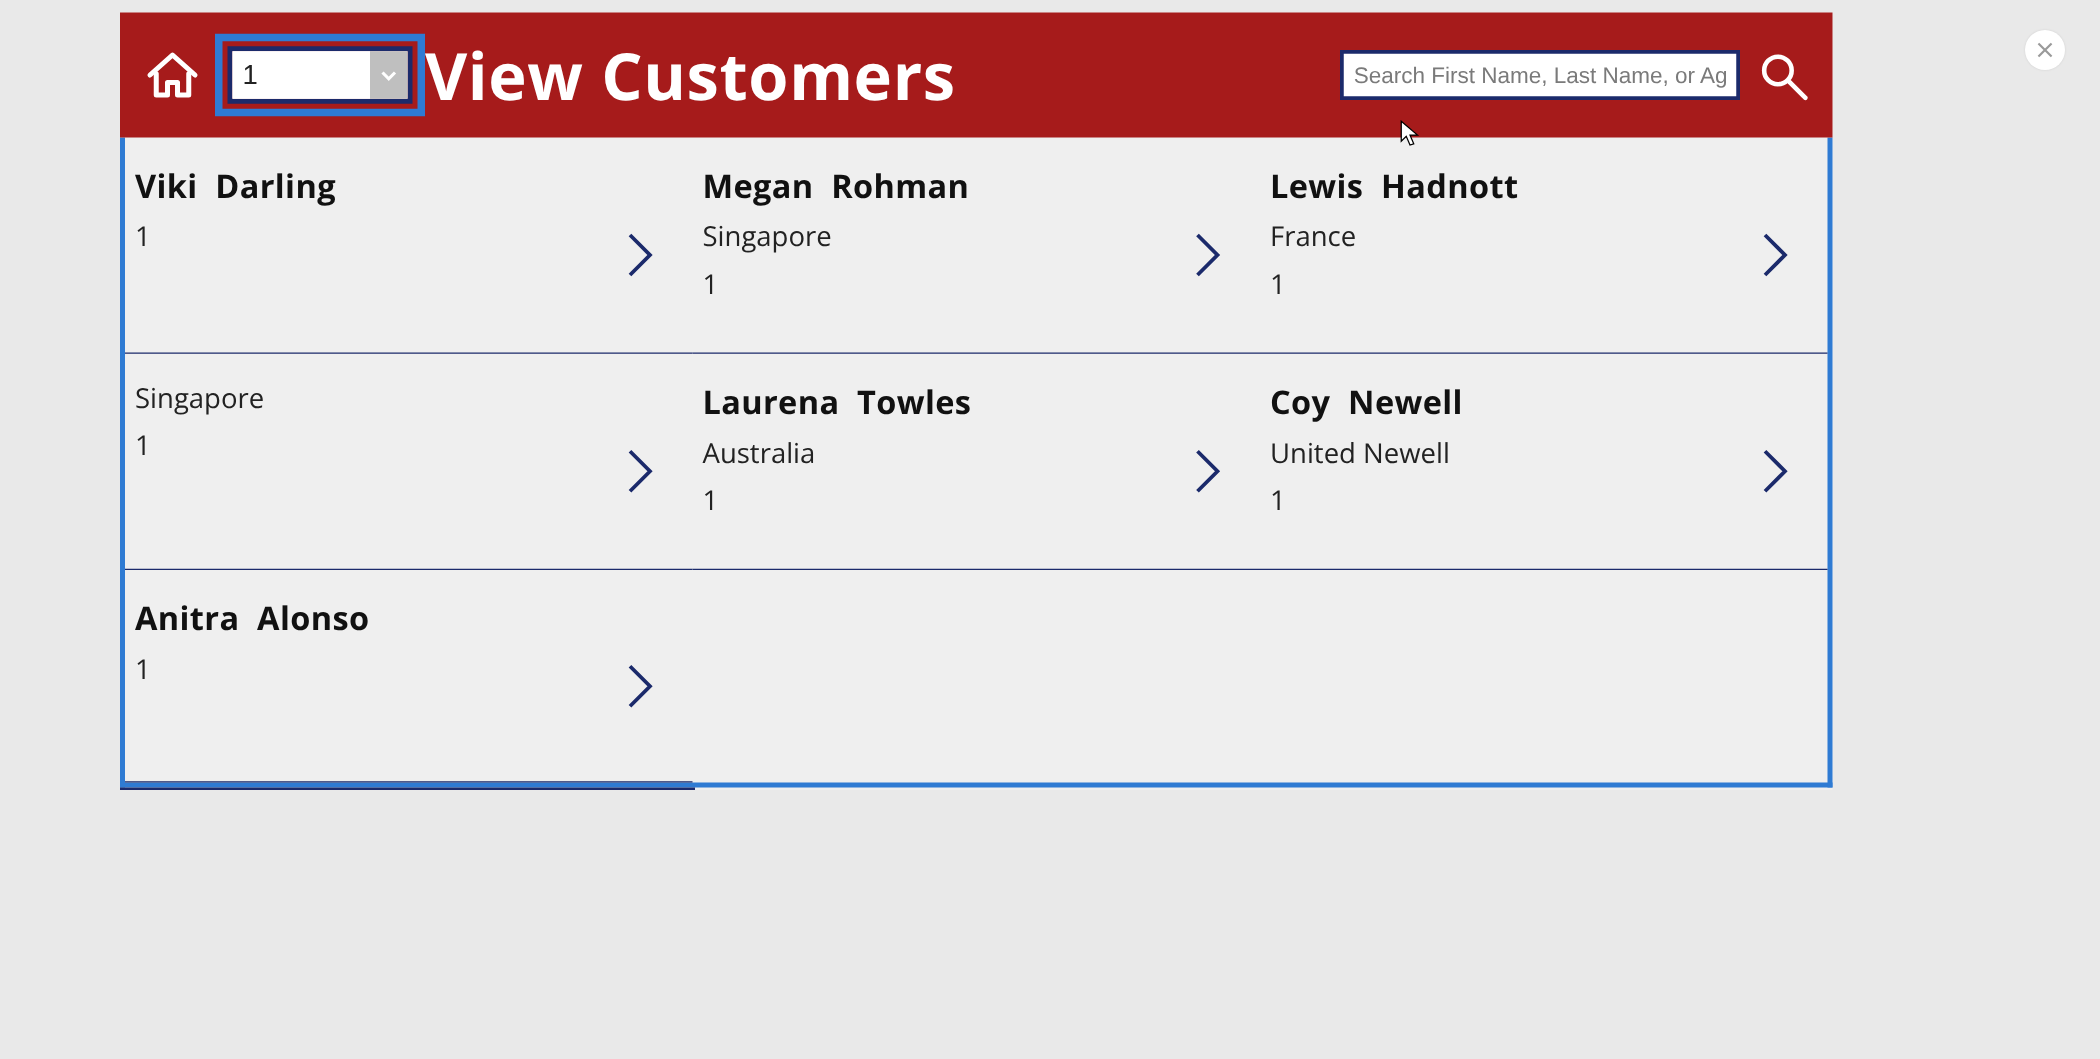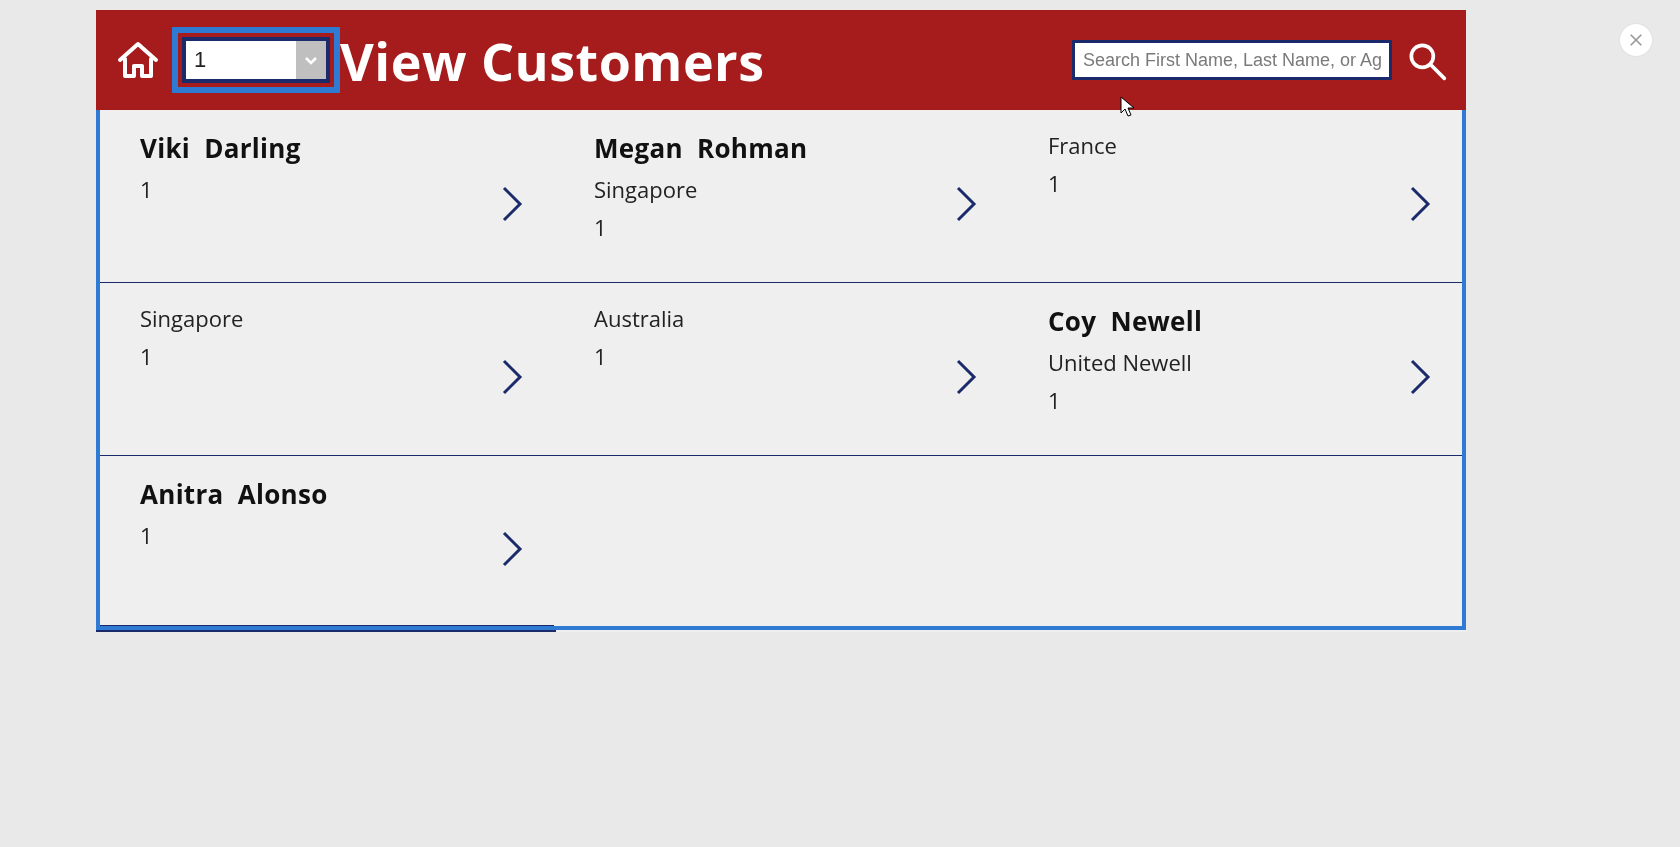--- a/index.html
+++ b/index.html
@@ -101,21 +101,21 @@
     border: 4px solid #2f7bd3;
     border-top: none;
     background: #efefef;
   }
   .grid {
     display: grid;
     grid-template-columns: repeat(3, 1fr);
   }
   .card {
     position: relative;
-    padding: 20px 24px 40px 40px;
+    padding: 20px 24px 40px 8px;
     border-bottom: 1px solid #1b2a6b;
     min-height: 170px;
     cursor: pointer;
   }
   .card .name {
     font-size: 26px;
     font-weight: 700;
     color: #111;
     margin-bottom: 8px;
     letter-spacing: 0.3px;
@@ -225,34 +225,36 @@
         </div>
         <div class="card">
           <div class="name"><span>Megan</span>&nbsp;&nbsp;<span>Rohman</span></div>
           <div class="country">Singapore</div>
           <div class="num">1</div>
           <div class="arrow"><svg viewBox="0 0 24 40">
               <polyline points="4,4 20,20 4,36" fill="none" stroke="#1b2a6b" stroke-width="3"></polyline>
             </svg></div>
         </div>
         <div class="card">
+          <div class="name"><span>Lewis</span>&nbsp;&nbsp;<span>Hadnott</span></div>
           <div class="country">France</div>
           <div class="num">1</div>
           <div class="arrow"><svg viewBox="0 0 24 40">
               <polyline points="4,4 20,20 4,36" fill="none" stroke="#1b2a6b" stroke-width="3"></polyline>
             </svg></div>
         </div>
         <div class="card">
           <div class="country">Singapore</div>
           <div class="num">1</div>
           <div class="arrow"><svg viewBox="0 0 24 40">
               <polyline points="4,4 20,20 4,36" fill="none" stroke="#1b2a6b" stroke-width="3"></polyline>
             </svg></div>
         </div>
         <div class="card">
+          <div class="name"><span>Laurena</span>&nbsp;&nbsp;<span>Towles</span></div>
           <div class="country">Australia</div>
           <div class="num">1</div>
           <div class="arrow"><svg viewBox="0 0 24 40">
               <polyline points="4,4 20,20 4,36" fill="none" stroke="#1b2a6b" stroke-width="3"></polyline>
             </svg></div>
         </div>
         <div class="card">
           <div class="name"><span>Coy</span>&nbsp;&nbsp;<span>Newell</span></div>
           <div class="country">United Newell</div>
           <div class="num">1</div>

